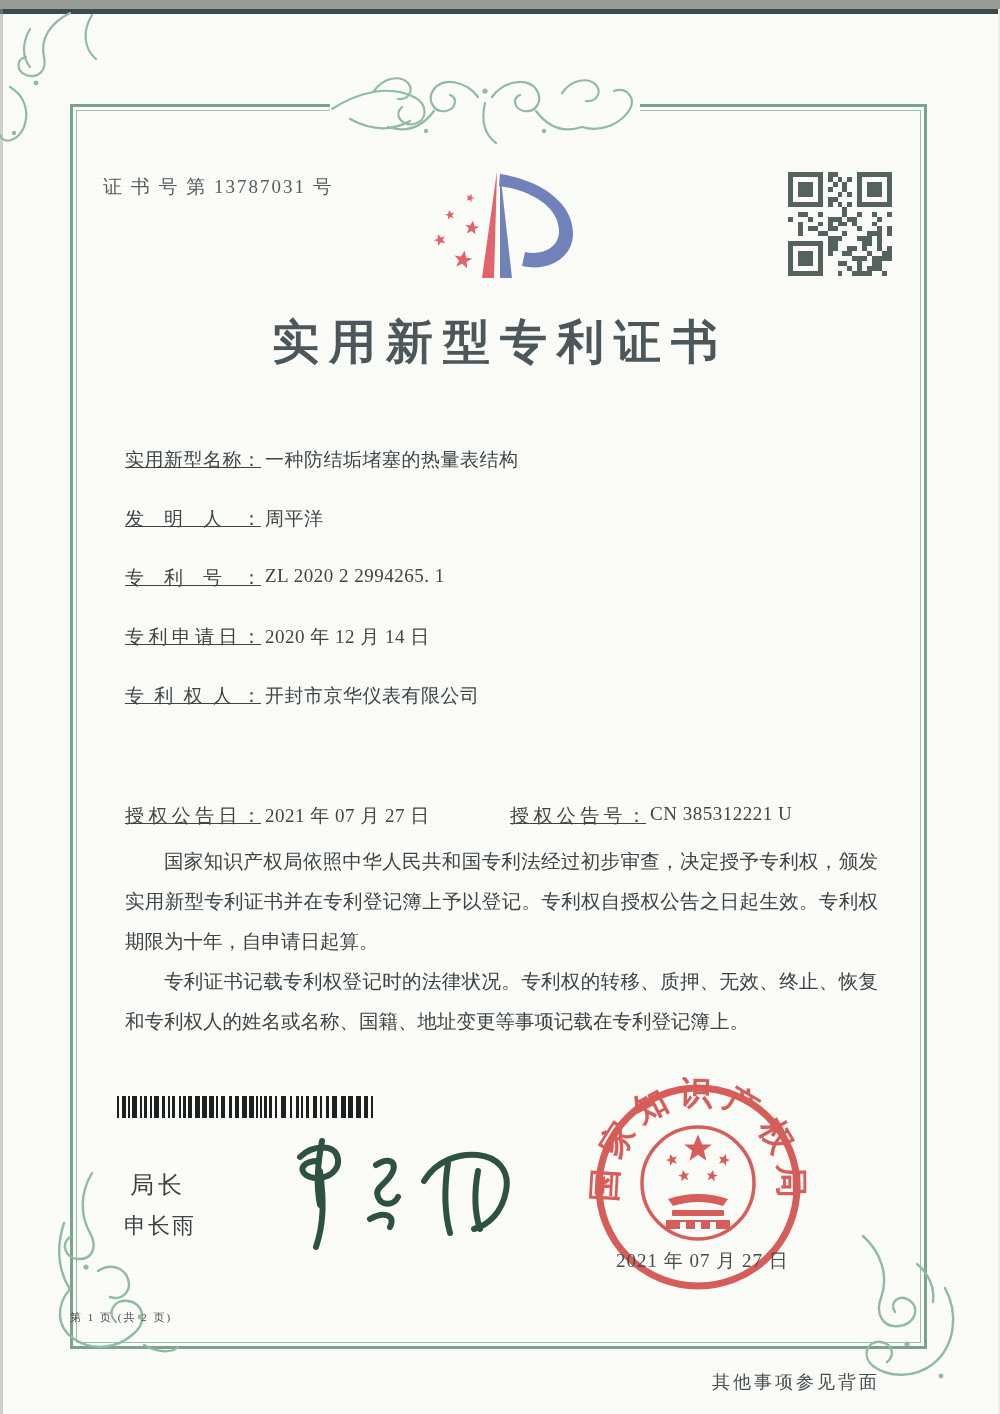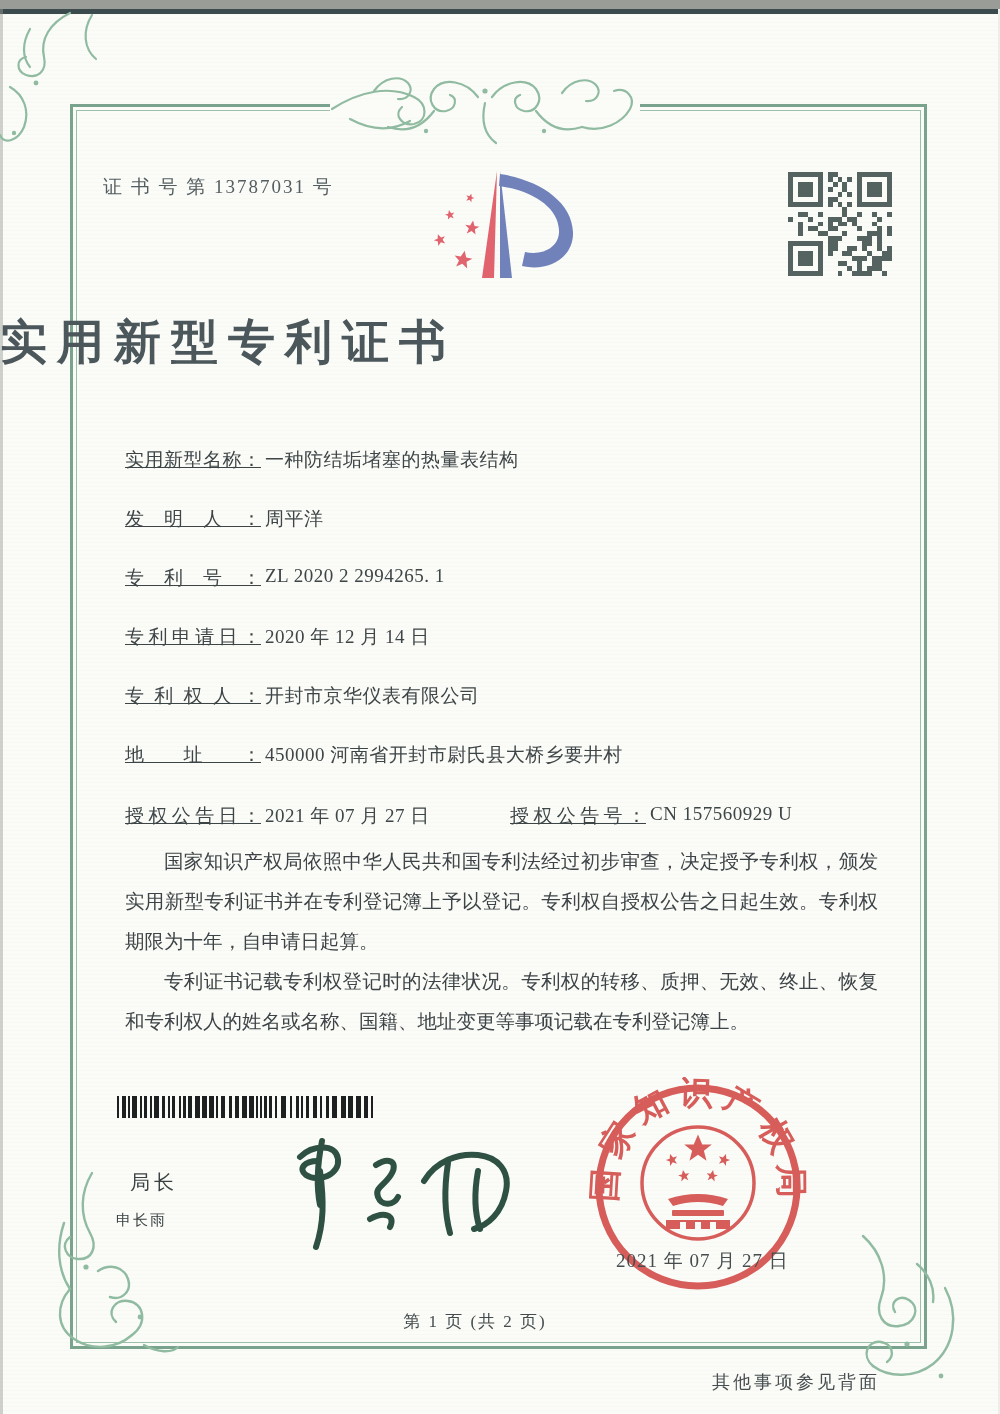--- a/index.html
+++ b/index.html
@@ -12,36 +12,36 @@
   .edge-top{left:0;top:0;width:100%;height:5px;background:#3b4a4d;}
   .edge-left{left:0;top:0;width:3px;height:100%;background:rgba(150,155,148,0.45);}
   .edge-bottom{left:0;bottom:0;width:100%;height:7px;background:linear-gradient(to bottom,rgba(0,0,0,0),#c6c8c2);}
   .edge-right{right:0;top:0;width:2px;height:100%;background:#eceee9;}
   
   .frame{left:70px;top:95px;width:857px;height:1245px;border:3px solid #79a38d;box-sizing:border-box;}
   .frame-inner{position:absolute;left:3px;top:3px;right:3px;bottom:3px;border:1px solid #9cbfa9;}
   .cert-no{left:103px;top:165px;font-size:19px;letter-spacing:2px;color:#545d60;}
   .logo{left:420px;top:150px;width:170px;height:132px;}
   .qr{left:788px;top:163px;width:104px;height:104px;}
-  .title{left:0;top:302px;width:1000px;text-align:left;font-size:47px;font-weight:600;
+  .title{left:0;top:302px;width:1000px;text-align:center;font-size:47px;font-weight:600;
          letter-spacing:10px;color:#4c575b;}
   .frow{left:125px;font-size:19px;color:#3e4547;white-space:nowrap;}
   .flabel{display:inline-block;width:136px;text-align:justify;text-align-last:justify;vertical-align:top;text-decoration:underline;}
   .fvalue{margin-left:4px;letter-spacing:0.5px;font-family:Liberation Serif, serif;}
   .grant2{position:absolute;left:385px;top:0;white-space:nowrap;}
   .paras{left:125px;top:833px;width:753px;font-size:19.5px;line-height:40px;color:#3d4346;
          text-align:justify;}
   .paras p{margin:0;text-indent:2em;}
   .barcode{left:117px;top:1087px;width:262px;height:22px;}
-  .director-role{left:130px;top:1160px;font-size:20px;color:#3c4244;letter-spacing:4px;}
-  .director-name{left:116px;top:1202px;font-size:15px;color:#3c4244;letter-spacing:2px;}
+  .director-role{left:130px;top:1160px;font-size:24px;color:#3c4244;letter-spacing:4px;}
+  .director-name{left:124px;top:1202px;font-size:22px;color:#3c4244;letter-spacing:2px;}
   .signature{left:278px;top:1118px;width:250px;height:130px;}
   .seal{left:588px;top:1068px;width:220px;height:220px;opacity:0.93;}
   .seal-date{left:616px;top:1239px;font-size:19px;color:#474d4f;letter-spacing:1px;z-index:5;}
-  .page-no{left:70px;top:1301px;width:810px;text-align:center;font-size:17px;color:#444b4d;letter-spacing:2px;}
+  .page-no{left:70px;top:1301px;width:810px;text-align:left;font-size:11px;color:#444b4d;letter-spacing:2px;}
   .back-note{left:70px;top:1361px;width:810px;text-align:right;font-size:18px;color:#474e50;letter-spacing:3px;}
   .orn{pointer-events:none;}
   svg{display:block;}
 </style>
 </head>
 <body>
 
 <div class="page">
 
   <div class="abs edge-top"></div>
@@ -257,27 +257,24 @@
   </div>
   <div class="abs frow" style="top:556px">
     <span class="flabel">专利号：</span><span class="fvalue">ZL 2020 2 2994265. 1</span>
   </div>
   <div class="abs frow" style="top:615px">
     <span class="flabel">专利申请日：</span><span class="fvalue">2020 年 12 月 14 日</span>
   </div>
   <div class="abs frow" style="top:674px">
     <span class="flabel">专利权人：</span><span class="fvalue">开封市京华仪表有限公司</span>
   </div>
-  <div class="abs frow" style="top:733px">
-    <span class="flabel">地址：</span><span class="fvalue">450000 河南省开封市尉氏县大桥乡要井村</span>
-  </div>
   <div class="abs frow" style="top:794px">
     <span class="flabel">授权公告日：</span><span class="fvalue">2021 年 07 月 27 日</span>
     <span class="grant2">
-      <span class="flabel">授权公告号：</span><span class="fvalue">CN 157560929 U</span>
+      <span class="flabel">授权公告号：</span><span class="fvalue">CN 385312221 U</span>
     </span>
   </div>
 
   <div class="abs paras">
     <p>国家知识产权局依照中华人民共和国专利法经过初步审查，决定授予专利权，颁发实用新型专利证书并在专利登记簿上予以登记。专利权自授权公告之日起生效。专利权期限为十年，自申请日起算。</p>
     <p>专利证书记载专利权登记时的法律状况。专利权的转移、质押、无效、终止、恢复和专利权人的姓名或名称、国籍、地址变更等事项记载在专利登记簿上。</p>
   </div>
 
   <svg class="abs barcode" viewBox="0 0 262 22" preserveAspectRatio="none" shape-rendering="crispEdges">
     <g id="barcode-bars" fill="#1d2020">

